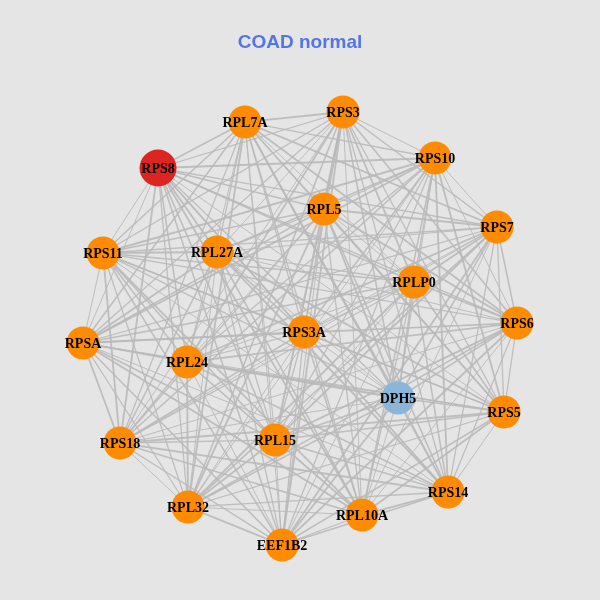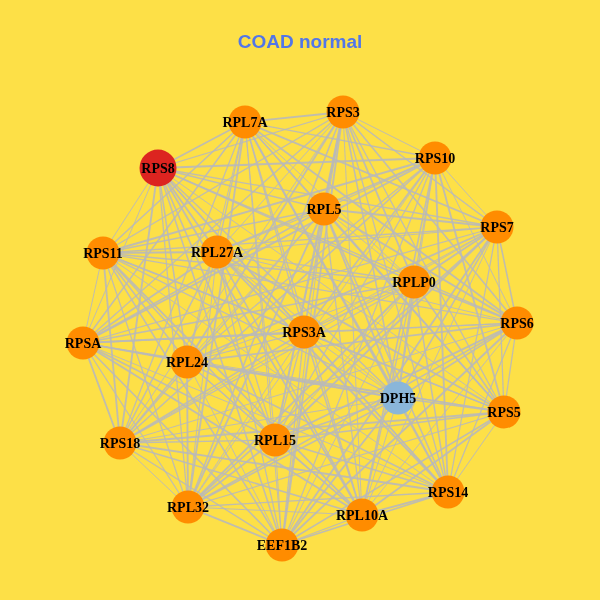--- a/index.html
+++ b/index.html
@@ -8,21 +8,21 @@
     width: 600px;
     height: 600px;
     background: #ffffff;
     overflow: hidden;
     font-family: "Liberation Sans", sans-serif;
   }
   .figure {
     position: relative;
     width: 600px;
     height: 600px;
-    background: #fde047;
+    background: #e5e5e5;
   }
   .chart-title {
     position: absolute;
     top: 31px;
     left: 0;
     width: 100%;
     text-align: center;
     font-family: "Liberation Sans", sans-serif;
     font-size: 19px;
     font-weight: bold;

